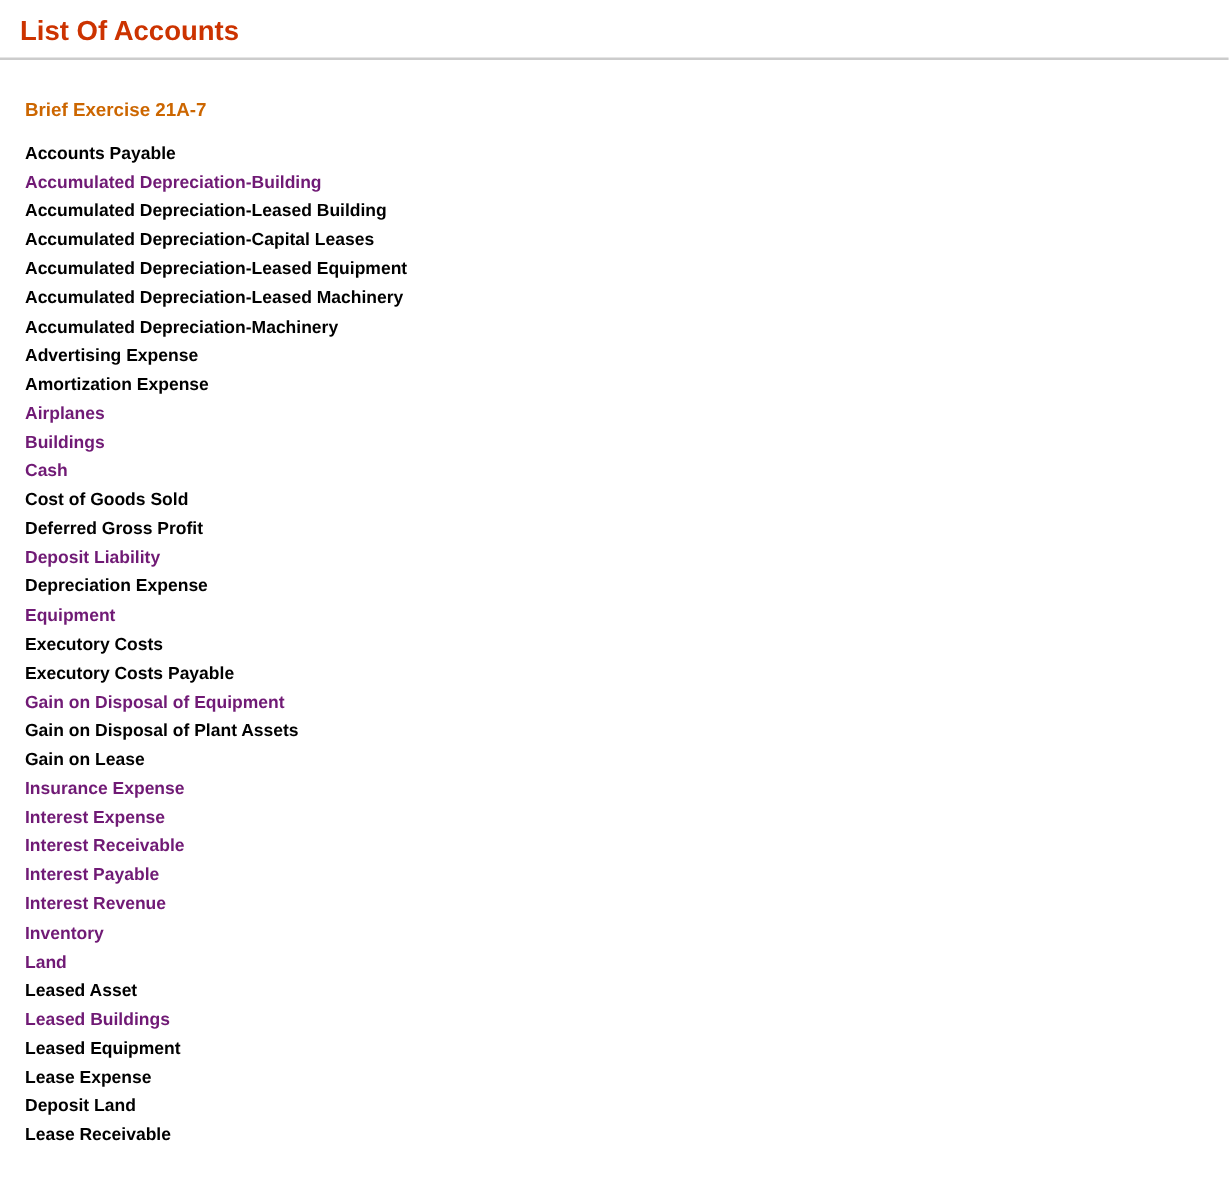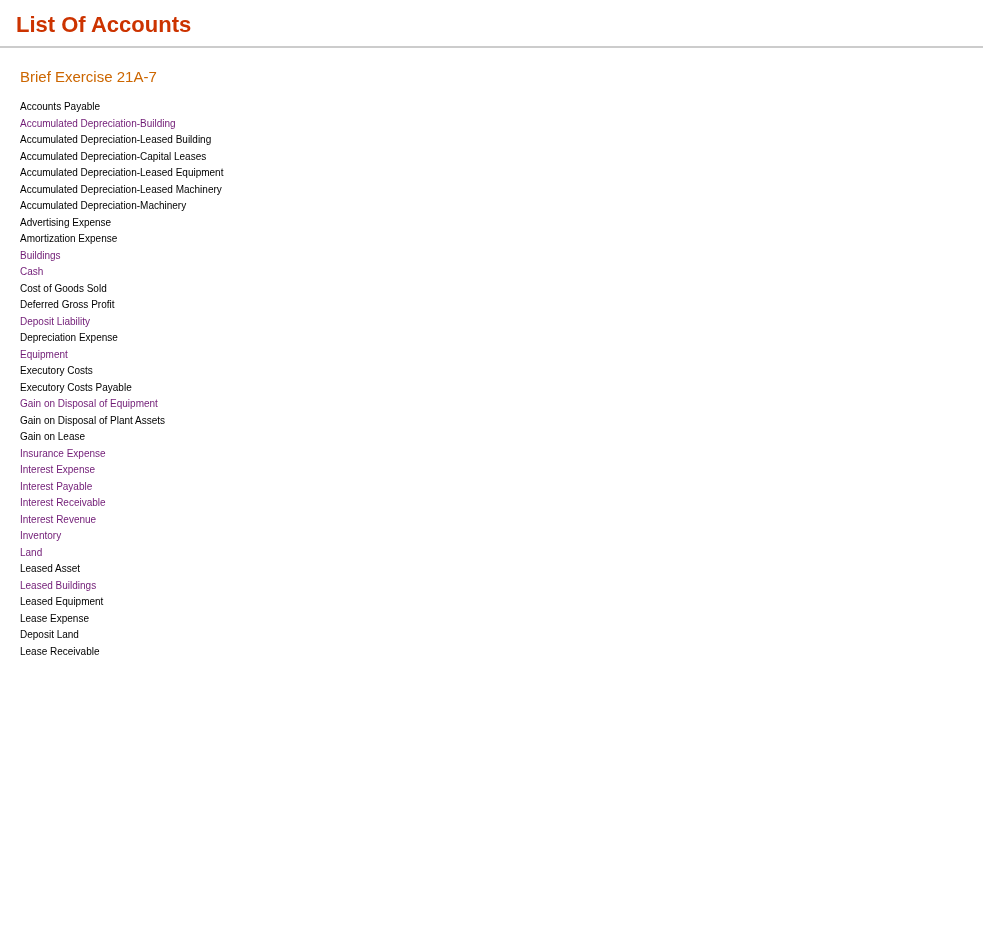--- a/index.html
+++ b/index.html
@@ -13,50 +13,51 @@
       font-size: 14px;
       background: #ffffff;
       color: #000000;
       width: 983px;
       min-height: 950px;
     }
 
     .page-header {
       padding: 12px 16px 8px 16px;
       border-bottom: 2px solid #cccccc;
-      margin-bottom: 0;
+      margin-bottom: 12px;
     }
 
     .page-title {
       font-size: 22px;
       font-weight: bold;
       color: #cc3300;
     }
 
     .page-content {
       padding: 20px 20px 20px 20px;
     }
 
     .section-title {
       font-size: 15px;
-      font-weight: normal;
+      font-weight: bold;
       color: #cc6600;
       margin-bottom: 14px;
     }
 
     .account-list {
       list-style: none;
       padding: 0;
       margin: 0;
     }
 
     .account-list li {
       line-height: 1.65;
-      font-size: 10px;
+      font-size: 14px;
       font-family: Arial, sans-serif;
+      font-weight: bold;
     }
 
     .account-list li.black {
       color: #000000;
     }
 
     .account-list li.blue {
       color: #701a75;
     }
   </style>
@@ -72,36 +73,37 @@
   <ul class="account-list" id="account-list">
   <li class="black">Accounts Payable</li>
       <li class="blue">Accumulated Depreciation-Building</li>
       <li class="black">Accumulated Depreciation-Leased Building</li>
       <li class="black">Accumulated Depreciation-Capital Leases</li>
       <li class="black">Accumulated Depreciation-Leased Equipment</li>
       <li class="black">Accumulated Depreciation-Leased Machinery</li>
       <li class="black">Accumulated Depreciation-Machinery</li>
       <li class="black">Advertising Expense</li>
       <li class="black">Amortization Expense</li>
+      <li class="blue">Airplanes</li>
       <li class="blue">Buildings</li>
       <li class="blue">Cash</li>
       <li class="black">Cost of Goods Sold</li>
       <li class="black">Deferred Gross Profit</li>
       <li class="blue">Deposit Liability</li>
       <li class="black">Depreciation Expense</li>
       <li class="blue">Equipment</li>
       <li class="black">Executory Costs</li>
       <li class="black">Executory Costs Payable</li>
       <li class="blue">Gain on Disposal of Equipment</li>
       <li class="black">Gain on Disposal of Plant Assets</li>
       <li class="black">Gain on Lease</li>
       <li class="blue">Insurance Expense</li>
       <li class="blue">Interest Expense</li>
+      <li class="blue">Interest Receivable</li>
       <li class="blue">Interest Payable</li>
-      <li class="blue">Interest Receivable</li>
       <li class="blue">Interest Revenue</li>
       <li class="blue">Inventory</li>
       <li class="blue">Land</li>
       <li class="black">Leased Asset</li>
       <li class="blue">Leased Buildings</li>
       <li class="black">Leased Equipment</li>
       <li class="black">Lease Expense</li>
       <li class="black">Deposit Land</li>
       <li class="black">Lease Receivable</li>
     </ul>

